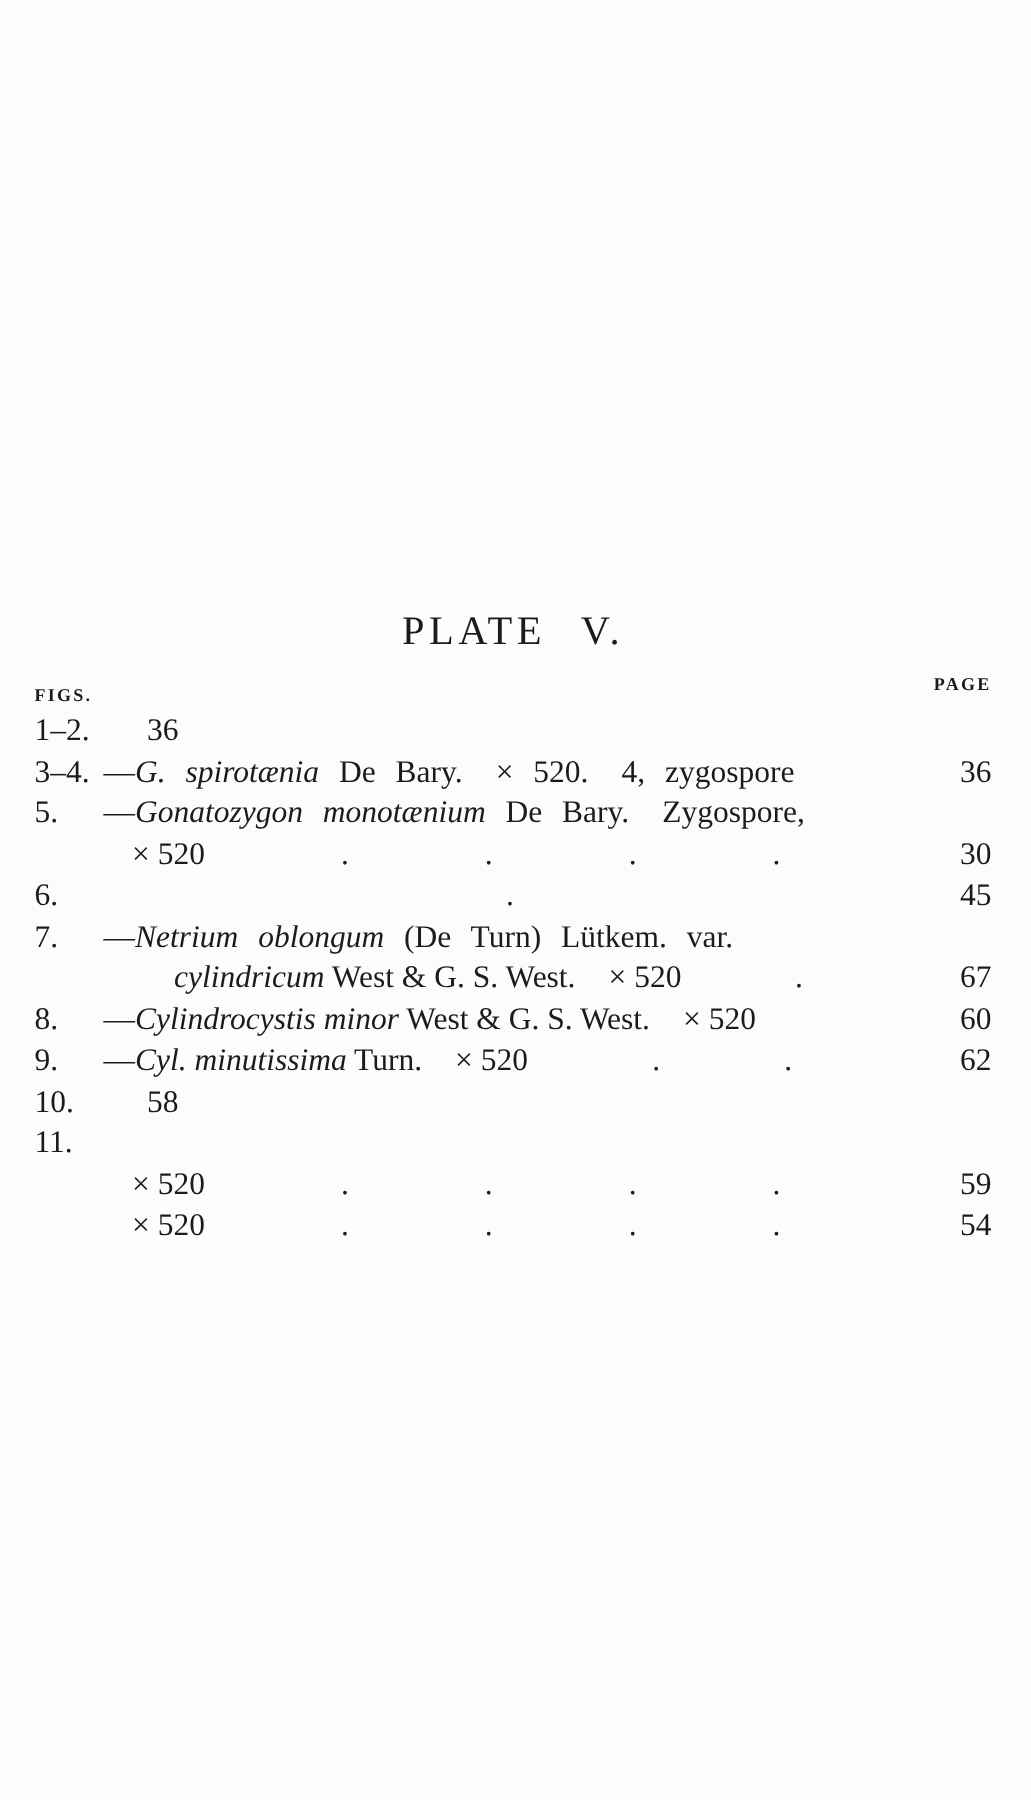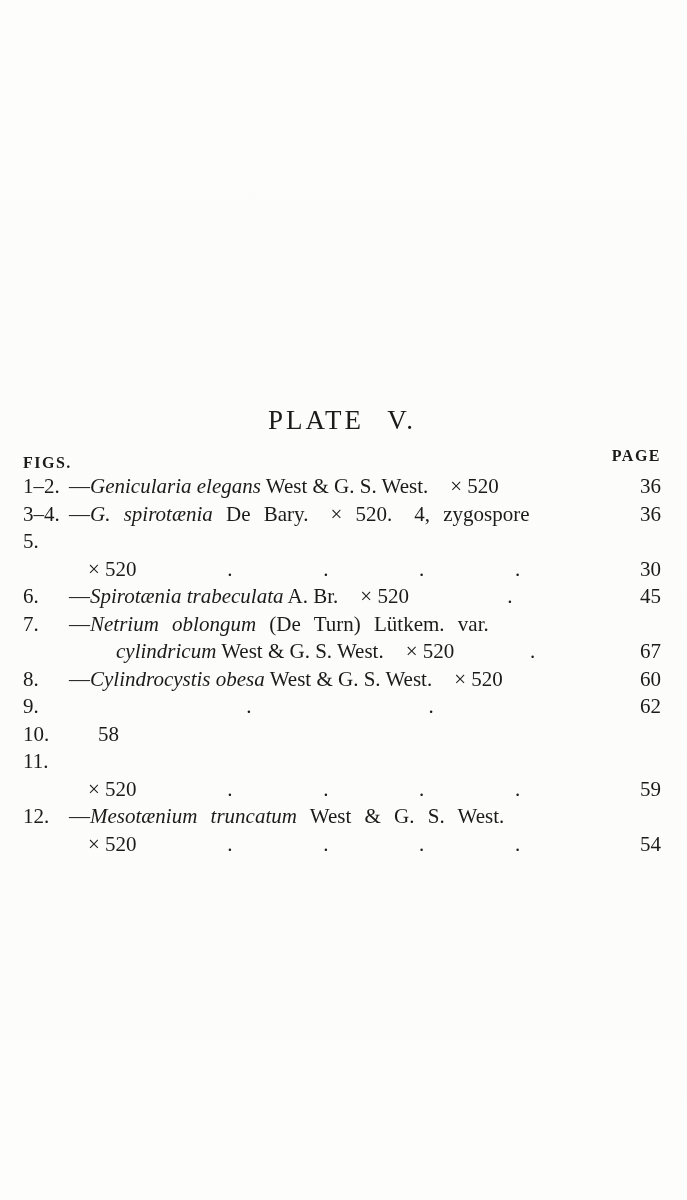--- a/index.html
+++ b/index.html
@@ -29,21 +29,21 @@
     line-height: 32px;
     letter-spacing: 3px;
     word-spacing: 14px;
     white-space: pre;
   }
   .col-headers {
     display: flex;
     justify-content: space-between;
     align-items: flex-start;
     margin-top: 14px;
-    font-size: 16px;
+    font-size: 12px;
     font-weight: bold;
     letter-spacing: 1.5px;
     line-height: 12px;
   }
   .col-headers .figs-label { margin-top: 7px; }
   .figure-list {
     margin-top: 4px;
     font-size: 21px;
     line-height: 27.5px;
   }
@@ -92,54 +92,53 @@
     <div class="plate-title">PLATE V.</div>
 
     <div class="col-headers">
       <span class="figs-label">FIGS.</span>
       <span class="page-label">PAGE</span>
     </div>
 
     <div class="figure-list">
   <div class="row">
     <div class="fig">1–2.</div>
-    <div class="text">
-      <span class="segs"><span>—</span><span class="it">Genicularia elegans</span><span> West &amp; G. S. West.</span><span class="gap">× 520</span></span>
-      <span class="leaders"></span>
-    </div>
     <div class="page-col">36</div>
   </div>
 
   <div class="row">
     <div class="fig">3–4.</div>
     <div class="text">
       <span class="segs wide"><span>—</span><span class="it">G. spirotænia</span><span> De Bary.</span><span class="gap">× 520.</span><span class="gap">4, zygospore</span></span>
       <span class="leaders"></span>
     </div>
     <div class="page-col">36</div>
   </div>
 
   <div class="row">
     <div class="fig">5.</div>
+    <div class="text">
+      <span class="segs wide"><span>—</span><span class="it">Gonatozygon monotænium</span><span> De Bary.</span><span class="gap">Zygospore,</span></span>
+      <span class="leaders"></span>
+    </div>
     <div class="page-col"></div>
   </div>
 
   <div class="row">
     <div class="fig"></div>
     <div class="text indent-1">
       <span class="segs"><span>× 520</span></span>
       <span class="leaders"><span>.</span><span>.</span><span>.</span><span>.</span></span>
     </div>
     <div class="page-col">30</div>
   </div>
 
   <div class="row">
     <div class="fig">6.</div>
     <div class="text">
-      <span class="segs"><span>—</span><span class="it">Spirotænia trabeculata</span><span> A. Br.</span><span class="gap">× 520</span></span>
       <span class="leaders"><span>.</span></span>
     </div>
     <div class="page-col">45</div>
   </div>
 
   <div class="row">
     <div class="fig">7.</div>
     <div class="text">
       <span class="segs wide"><span>—</span><span class="it">Netrium oblongum</span><span> (De Turn) Lütkem. var.</span></span>
       <span class="leaders"></span>
@@ -152,29 +151,30 @@
     <div class="text indent-2">
       <span class="segs"><span class="it">cylindricum</span><span> West &amp; G. S. West.</span><span class="gap">× 520</span></span>
       <span class="leaders"><span>.</span></span>
     </div>
     <div class="page-col">67</div>
   </div>
 
   <div class="row">
     <div class="fig">8.</div>
     <div class="text">
-      <span class="segs"><span>—</span><span class="it">Cylindrocystis obesa</span><span> West &amp; G. S. West.</span><span class="gap">× 520</span></span>
+      <span class="segs"><span>—</span><span class="it">Cylindrocystis minor</span><span> West &amp; G. S. West.</span><span class="gap">× 520</span></span>
       <span class="leaders"></span>
     </div>
     <div class="page-col">60</div>
   </div>
 
   <div class="row">
     <div class="fig">9.</div>
     <div class="text">
+      <span class="segs"><span>—</span><span class="it">Cyl. minutissima</span><span> Turn.</span><span class="gap">× 520</span></span>
       <span class="leaders"><span>.</span><span>.</span></span>
     </div>
     <div class="page-col">62</div>
   </div>
 
   <div class="row">
     <div class="fig">10.</div>
     <div class="page-col">58</div>
   </div>
 
@@ -185,28 +185,20 @@
 
   <div class="row">
     <div class="fig"></div>
     <div class="text indent-1">
       <span class="segs"><span>× 520</span></span>
       <span class="leaders"><span>.</span><span>.</span><span>.</span><span>.</span></span>
     </div>
     <div class="page-col">59</div>
   </div>
 
-  <div class="row">
-    <div class="fig">12.</div>
-    <div class="text">
-      <span class="segs wide"><span>—</span><span class="it">Mesotænium truncatum</span><span> West &amp; G. S. West.</span></span>
-      <span class="leaders"></span>
-    </div>
-    <div class="page-col"></div>
-  </div>
 
   <div class="row">
     <div class="fig"></div>
     <div class="text indent-1">
       <span class="segs"><span>× 520</span></span>
       <span class="leaders"><span>.</span><span>.</span><span>.</span><span>.</span></span>
     </div>
     <div class="page-col">54</div>
   </div>
 </div>

